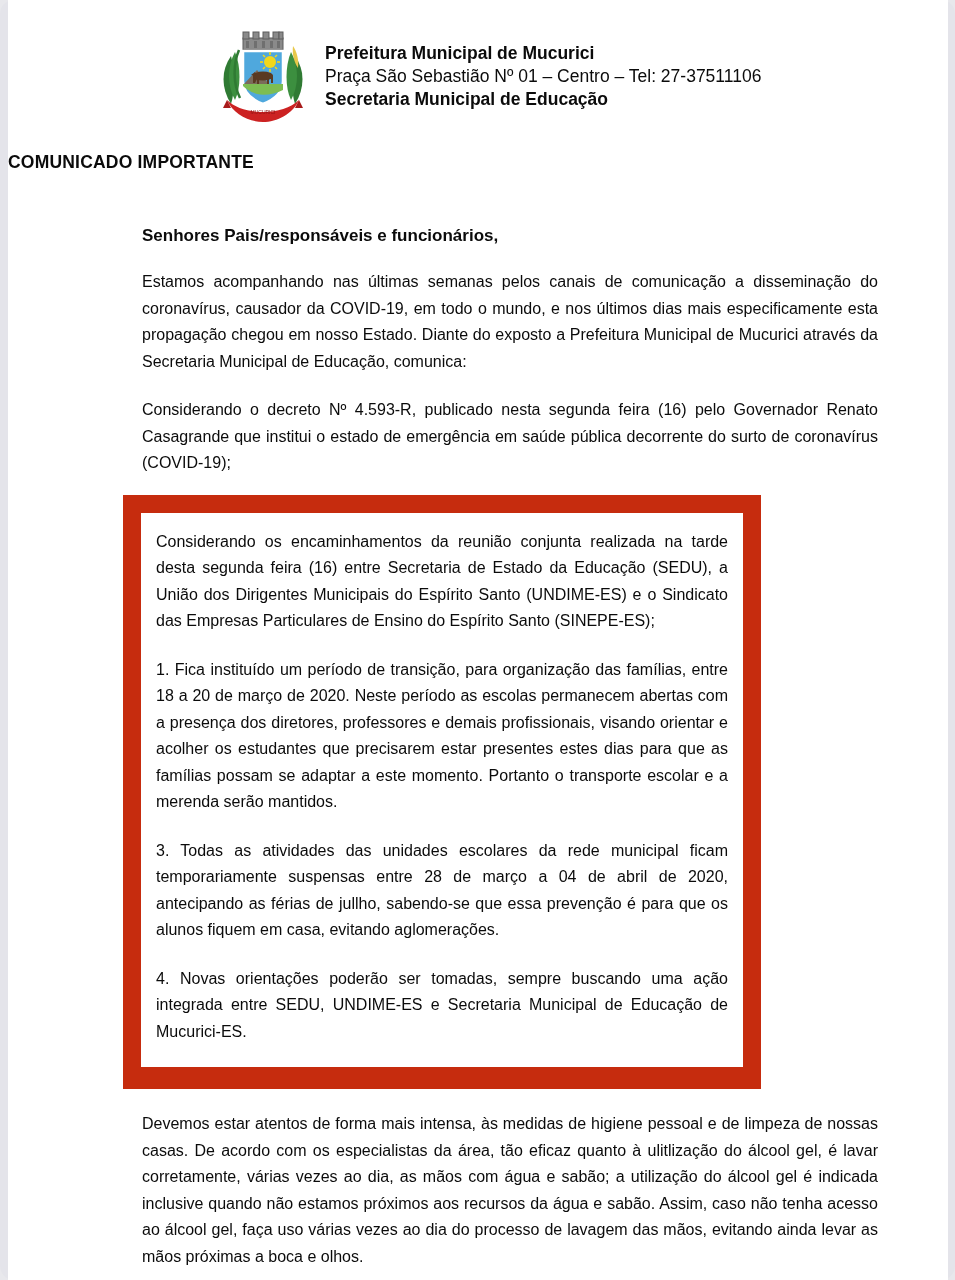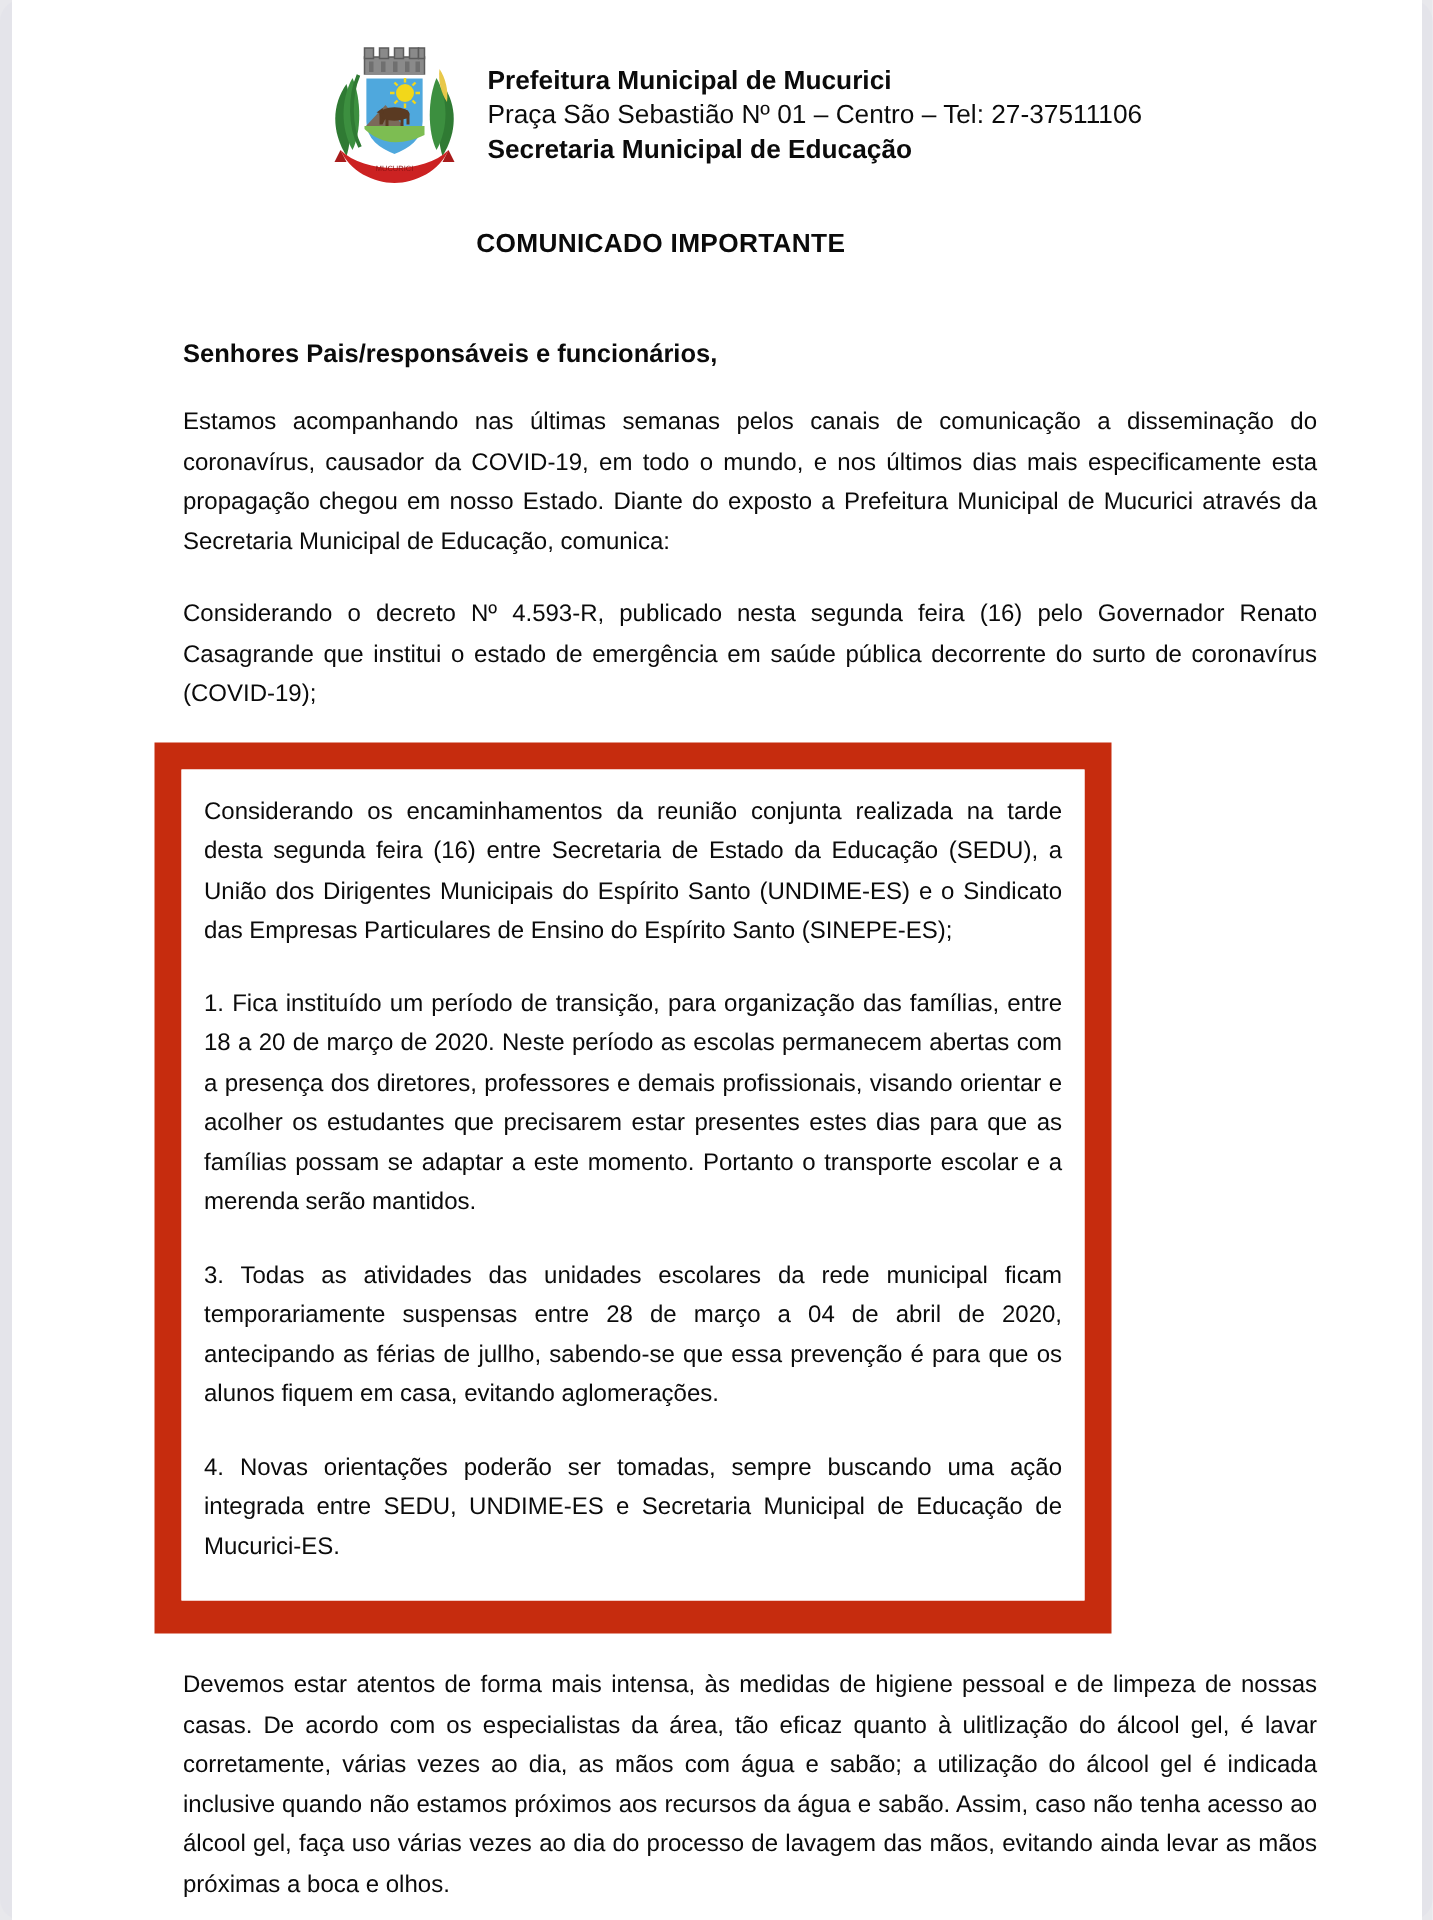--- a/index.html
+++ b/index.html
@@ -62,32 +62,33 @@
   }
   .lh-line {
     font-size: 17.5px;
     line-height: 23px;
     color: #0b0b0b;
     white-space: nowrap;
   }
   .lh-line.bold { font-weight: bold; }
 
   .notice-title {
-    text-align: center;
+    text-align: left;
     font-weight: bold;
     font-size: 17.5px;
     color: #0b0b0b;
     margin-top: 22px;
     padding-right: 75px;
     letter-spacing: 0.2px;
   }
 
   
   .body-area {
     padding: 0 70px 0 114px;
+    margin-left: 20px;
   }
   .salutation {
     font-weight: bold;
     font-size: 17px;
     line-height: 22px;
     color: #0b0b0b;
     margin-top: 52px;
   }
   p.para {
     font-size: 16px;

